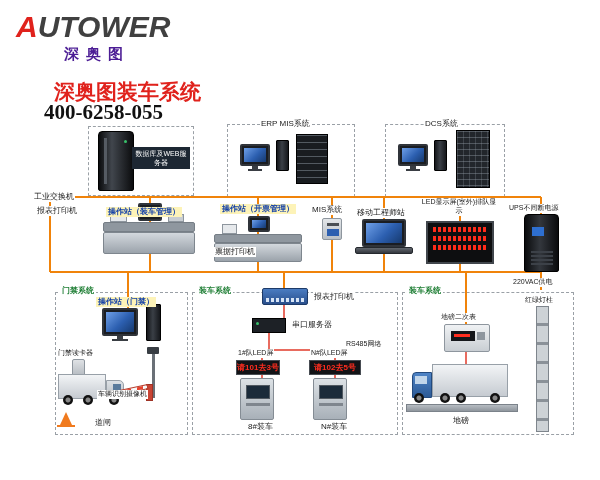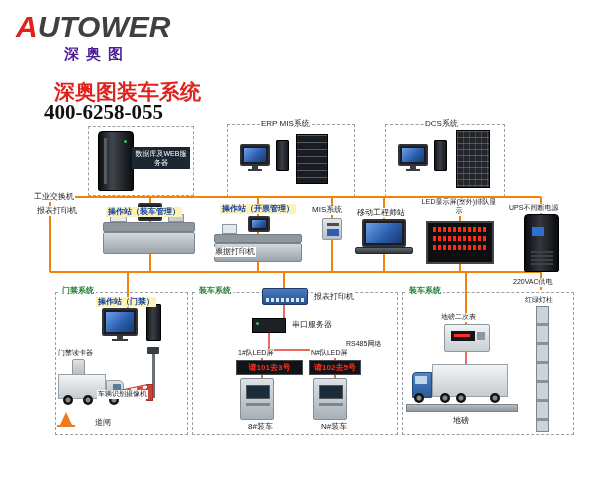--- a/index.html
+++ b/index.html
@@ -187,21 +187,21 @@
   <div class="switch" style="left:262px;top:288px;width:46px;height:17px">
       <div class="ports"></div>
     </div>
   <div class="lbl bgw" style="left:313px;top:292px">报表打印机</div>
   <div class="serial" style="left:252px;top:318px;width:34px;height:15px">
     <div style="position:absolute;left:3px;top:3px;width:3px;height:3px;background:#39c06a;border-radius:50%"></div>
   </div>
   <div class="lbl bgw" style="left:291px;top:320px">串口服务器</div>
   <div class="lbl bgw s7" style="left:345px;top:340px">RS485网络</div>
   <div class="lbl bgw s7" style="left:237px;top:349px">1#队LED屏</div>
-  <div class="qled" style="left:236px;top:360px;width:67px;height:15px;line-height:13px">请101去3号</div>
+  <div class="qled" style="left:236px;top:360px;width:44px;height:15px;line-height:13px">请101去3号</div>
   <div class="lbl bgw s7" style="left:310px;top:349px">N#队LED屏</div>
   <div class="qled" style="left:309px;top:360px;width:52px;height:15px;line-height:13px">请102去5号</div>
   <div class="kiosk" style="left:240px;top:378px;width:34px;height:42px">
     <div class="kscr" style="left:5px;top:6px;width:24px;height:14px"></div>
     <div style="position:absolute;left:5px;top:24px;width:24px;height:3px;background:#7f868e"></div>
   </div>
   <div class="lbl bgw" style="left:247px;top:422px">8#装车</div>
   <div class="kiosk" style="left:313px;top:378px;width:34px;height:42px">
     <div class="kscr" style="left:5px;top:6px;width:24px;height:14px"></div>
     <div style="position:absolute;left:5px;top:24px;width:24px;height:3px;background:#7f868e"></div>

